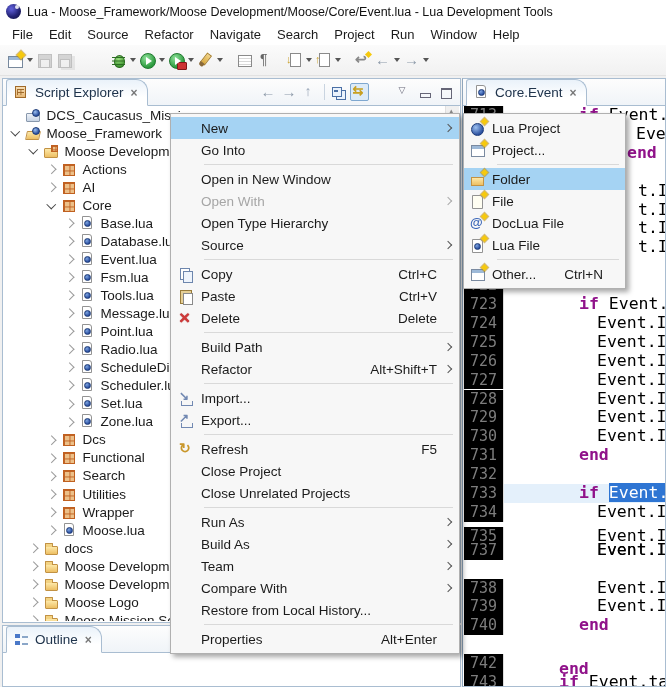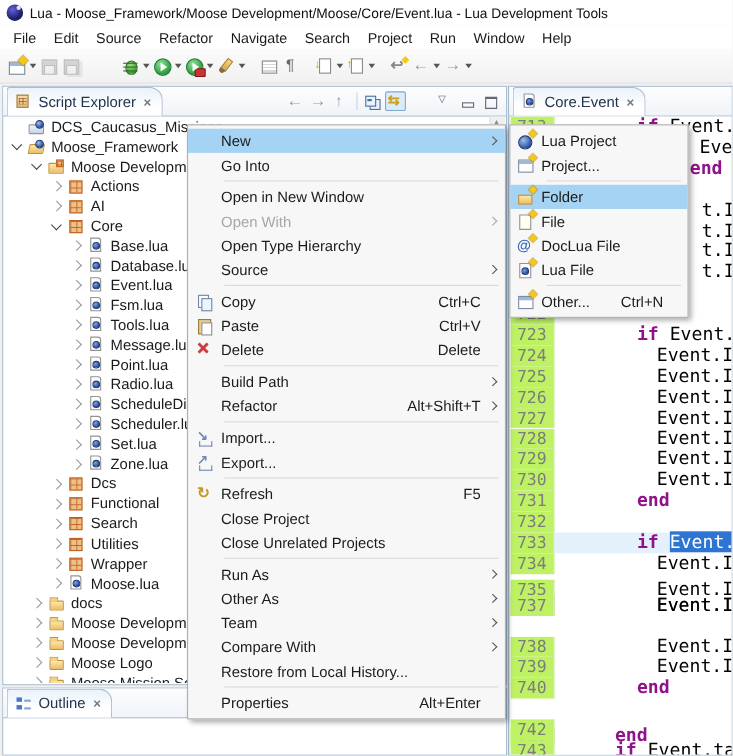--- a/index.html
+++ b/index.html
@@ -110,21 +110,21 @@
   .chev.none{visibility:hidden}
   .trow .icn{margin:0 5px 0 7px}
   #explorer-scroll{position:absolute;top:27px;right:1px;width:13px;bottom:1px;background:#f0f0f0;border-left:1px solid #e0e0e0}
   #explorer-scroll::before{content:"\25b4";position:absolute;top:0;left:3px;font-size:9px;color:#888}
 
   #outline-panel{left:2px;top:625px;width:459px;height:62px}
 
   #editor-panel{left:462px;top:78px;width:204px;height:609px;border-left:1px solid #8fa6bc}
   #editor-body{position:absolute;left:1px;top:27px;right:0;bottom:0;background:#fff;overflow:hidden}
   .cl{position:absolute;left:0;width:100%;height:18.9px;display:flex}
-  .ln{width:33px;text-align:right;padding-right:6px;font-family:"DejaVu Sans Mono",monospace;font-size:15px;color:#7d7d7d;flex:none;background:#bef264;border-right:1px solid #ddd}
+  .ln{width:33px;text-align:right;padding-right:6px;font-family:"DejaVu Sans Mono",monospace;font-size:15px;color:#7d7d7d;flex:none;background:#000000;border-right:1px solid #ddd}
   .ct{flex:1;font-family:"DejaVu Sans Mono",monospace;font-size:16.5px;line-height:18.9px;white-space:pre;color:#000}
   .cl.cur .ct{background:#e4f0fb}
   .kw{color:#90128a;font-weight:bold}
   .sel{background:#2e75d3;color:#fff}
 
   
   .menu{position:absolute;background:#f7f7f7;border:1px solid #b0b0b0;box-shadow:3px 3px 5px rgba(0,0,0,.35);padding:3px 0;box-sizing:border-box;z-index:10}
   #context-menu{left:170px;top:113px;width:290px}
   #new-submenu{left:463px;top:113px;width:163px;z-index:11}
   .mi{height:22px;display:flex;align-items:center;font-size:13.5px;padding:0 6px 0 0}
@@ -667,21 +667,21 @@
     <div class="msep"></div>
     <div class="mi">
       <span class="ic"></span>
       <span class="lb">Run As</span>
       <span class="ar">
         <i></i>
       </span>
     </div>
     <div class="mi">
       <span class="ic"></span>
-      <span class="lb">Other As</span>
+      <span class="lb">Build As</span>
       <span class="ar">
         <i></i>
       </span>
     </div>
     <div class="mi">
       <span class="ic"></span>
       <span class="lb">Team</span>
       <span class="ar">
         <i></i>
       </span>

